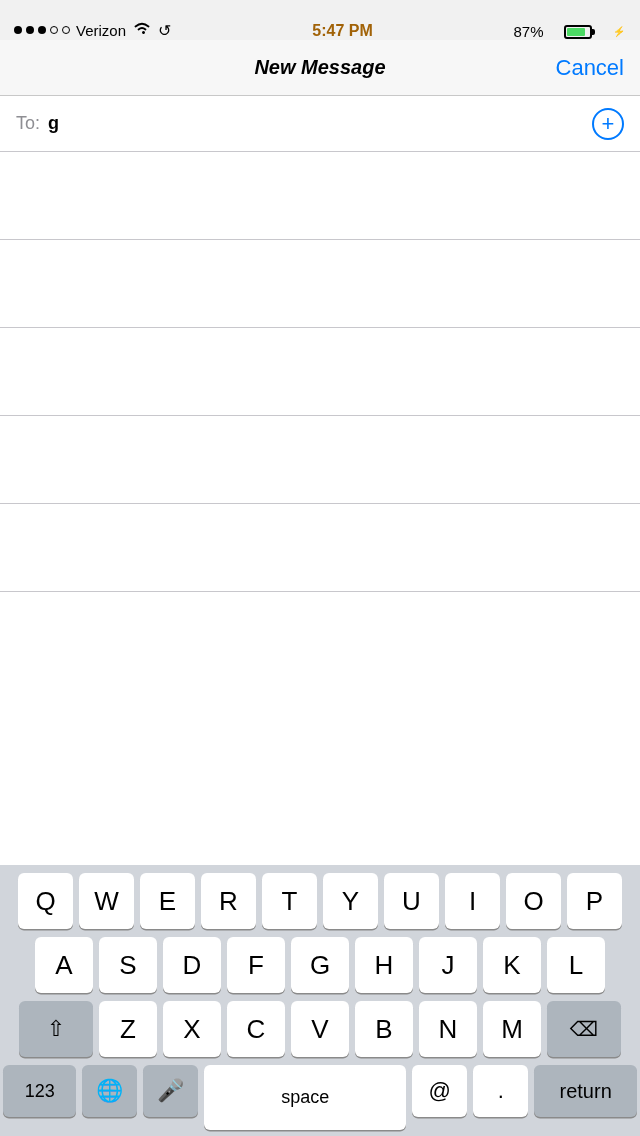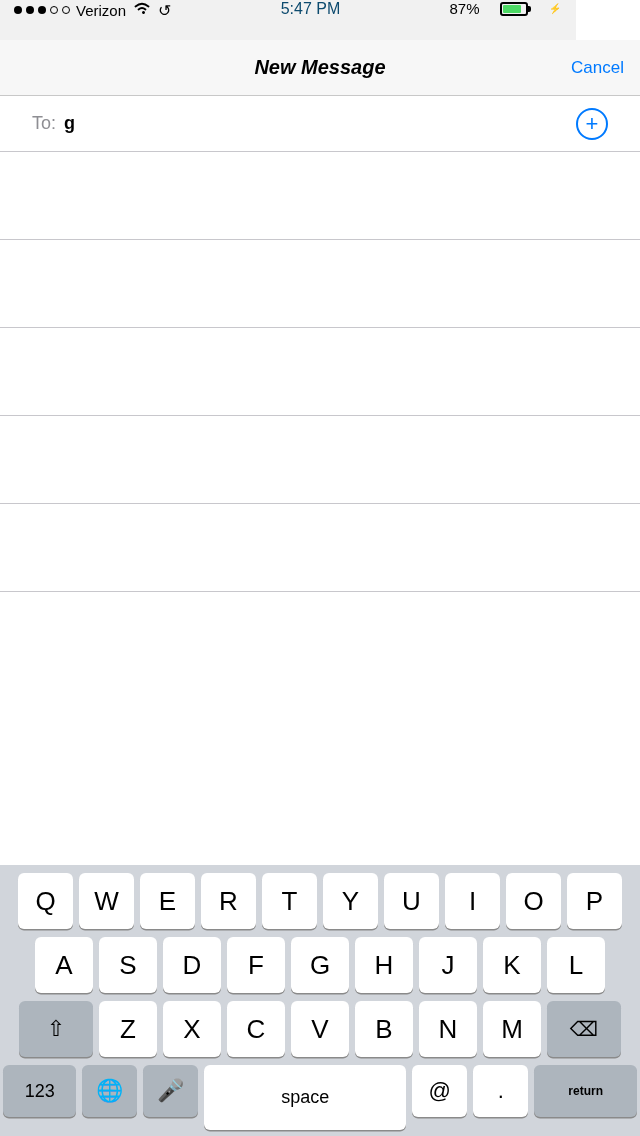--- a/index.html
+++ b/index.html
@@ -8,25 +8,25 @@
       width: 640px;
       height: 1136px;
       font-family: -apple-system, 'Helvetica Neue', Helvetica, sans-serif;
       background: #fff;
       overflow: hidden;
       position: relative;
     }
 
     
     #status-bar {
-      width: 576px;
+      width: 640px;
       height: 40px;
       background: #f1f1f1;
       display: flex;
-      align-items: flex-start;
+      align-items: flex-end;
       justify-content: space-between;
       padding: 0 14px;
       font-size: 15px;
       font-weight: 500;
     }
     .status-left {
       display: flex;
       align-items: center;
       gap: 6px;
     }
@@ -42,21 +42,21 @@
     .carrier {
       font-size: 15px; font-weight: 500; color: #000;
     }
     .wifi-icon {
       font-size: 16px;
     }
     .refresh-icon {
       font-size: 16px;
     }
     .status-center {
-      font-size: 16px; font-weight: 400; color: #0c4a6e;
+      font-size: 16px; font-weight: 700; color: #a16207;
     }
     .status-right {
       display: flex; align-items: center; gap: 20px;
     }
     .battery-pct {
       font-size: 15px; font-weight: 500; color: #000;
     }
     .battery-icon {
       display: flex; align-items: center;
       width: 28px; height: 14px;
@@ -89,40 +89,40 @@
     }
     .nav-title {
       font-size: 20px;
       font-weight: 700;
       color: #000;
       flex: 1;
       text-align: center;
       font-style: italic;
     }
     .nav-cancel {
-      font-size: 17px;
+      font-size: 22px;
       color: #007aff;
       font-weight: 400;
       cursor: pointer;
       min-width: 70px;
       text-align: right;
     }
     .nav-spacer {
       min-width: 70px;
     }
 
     
     #to-field {
       width: 640px;
       height: 56px;
       background: #fff;
       border-bottom: 1px solid #c8c7cc;
       display: flex;
       align-items: center;
-      padding: 0 32px;
+      padding: 0 16px;
     }
     .to-label {
       font-size: 18px;
       color: #8e8e93;
       font-weight: 400;
       margin-right: 8px;
     }
     .to-input {
       font-size: 18px;
       color: #000;
@@ -328,15 +328,15 @@
     <div class="key key-delete key-dark" style="font-size:20px;">⌫</div>
   </div>
 
   <div class="kb-row row4">
     <div class="key key-123 key-dark" style="font-size:18px; height:52px;">123</div>
     <div class="key key-globe key-dark" style="font-size:22px; height:52px;">🌐</div>
     <div class="key key-mic key-dark" style="font-size:22px; height:52px;">🎤</div>
     <div class="key key-space" style="font-size:18px; height:65px;">space</div>
     <div class="key key-at" style="font-size:22px; height:52px;">@</div>
     <div class="key key-period" style="font-size:22px; height:52px;">.</div>
-    <div class="key key-return key-dark" style="font-size:12px; height:52px;font-weight:bold;">return</div>
+    <div class="key key-return key-dark" style="font-size:20px; height:52px;">return</div>
   </div>
 </div>
 
 </body></html>

